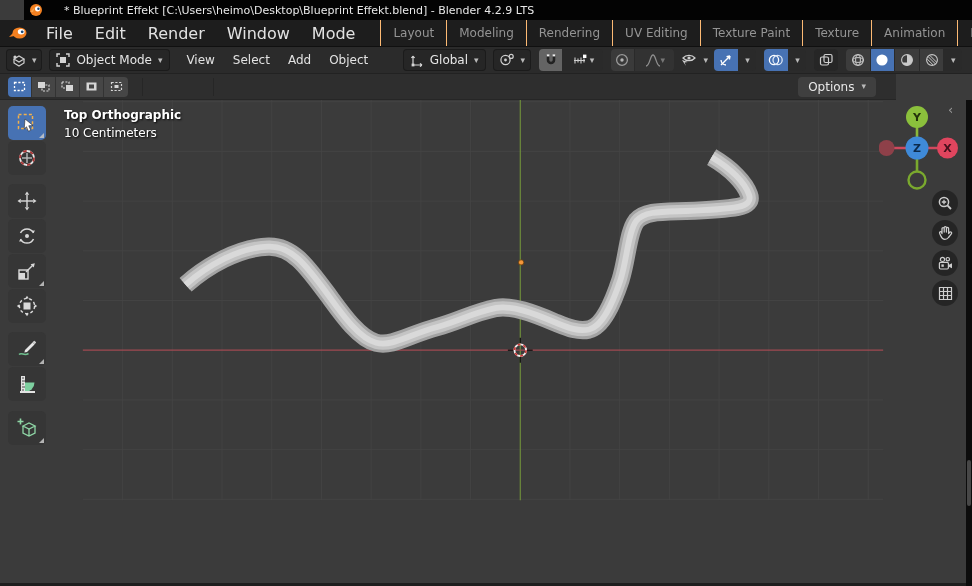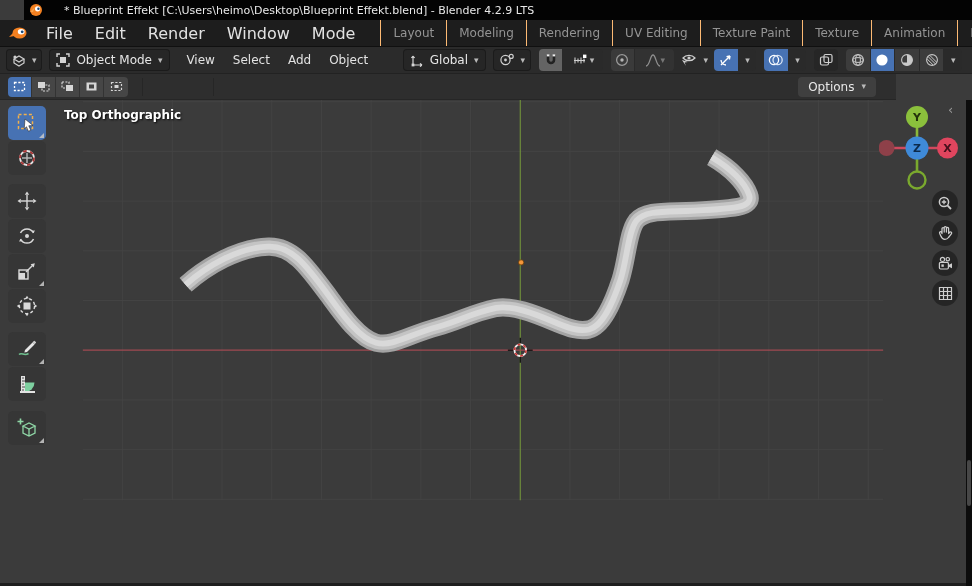--- a/index.html
+++ b/index.html
@@ -359,20 +359,21 @@
         <line x1="528" y1="410" x2="528" y2="417" stroke="#111" stroke-width="1.6"></line>
         <line x1="513" y1="402" x2="520" y2="402" stroke="#111" stroke-width="1.6"></line>
         <line x1="536" y1="402" x2="543" y2="402" stroke="#111" stroke-width="1.6"></line>
         <circle cx="528" cy="402" r="7" fill="none" stroke="#f0f0f0" stroke-width="2.2"></circle>
         <circle cx="528" cy="402" r="7" fill="none" stroke="#c93b3b" stroke-width="2.2" stroke-dasharray="3.6 3.6"></circle>
       </g>
     </svg>
 
     <div class="overlaytext">
       <div class="l1">Top Orthographic</div>
+      <div>10 Centimeters</div>
     </div>
 
     <div class="toolcol">
       <div class="tbtn active" title="Select Box">
         <svg width="22" height="22" viewBox="0 0 22 22">
           <rect x="2.5" y="2.5" width="14" height="14" fill="none" stroke="#f2b14b" stroke-width="1.5" stroke-dasharray="3 2.2"></rect>
           <path d="M9 7 L17 13.5 L12.8 13.8 L14.8 18.3 L12.4 19.2 L10.5 14.8 L8.2 17 Z" fill="#fff" stroke="#2b2b2b" stroke-width="0.6"></path>
         </svg>
         <span class="corner"></span>
       </div>

